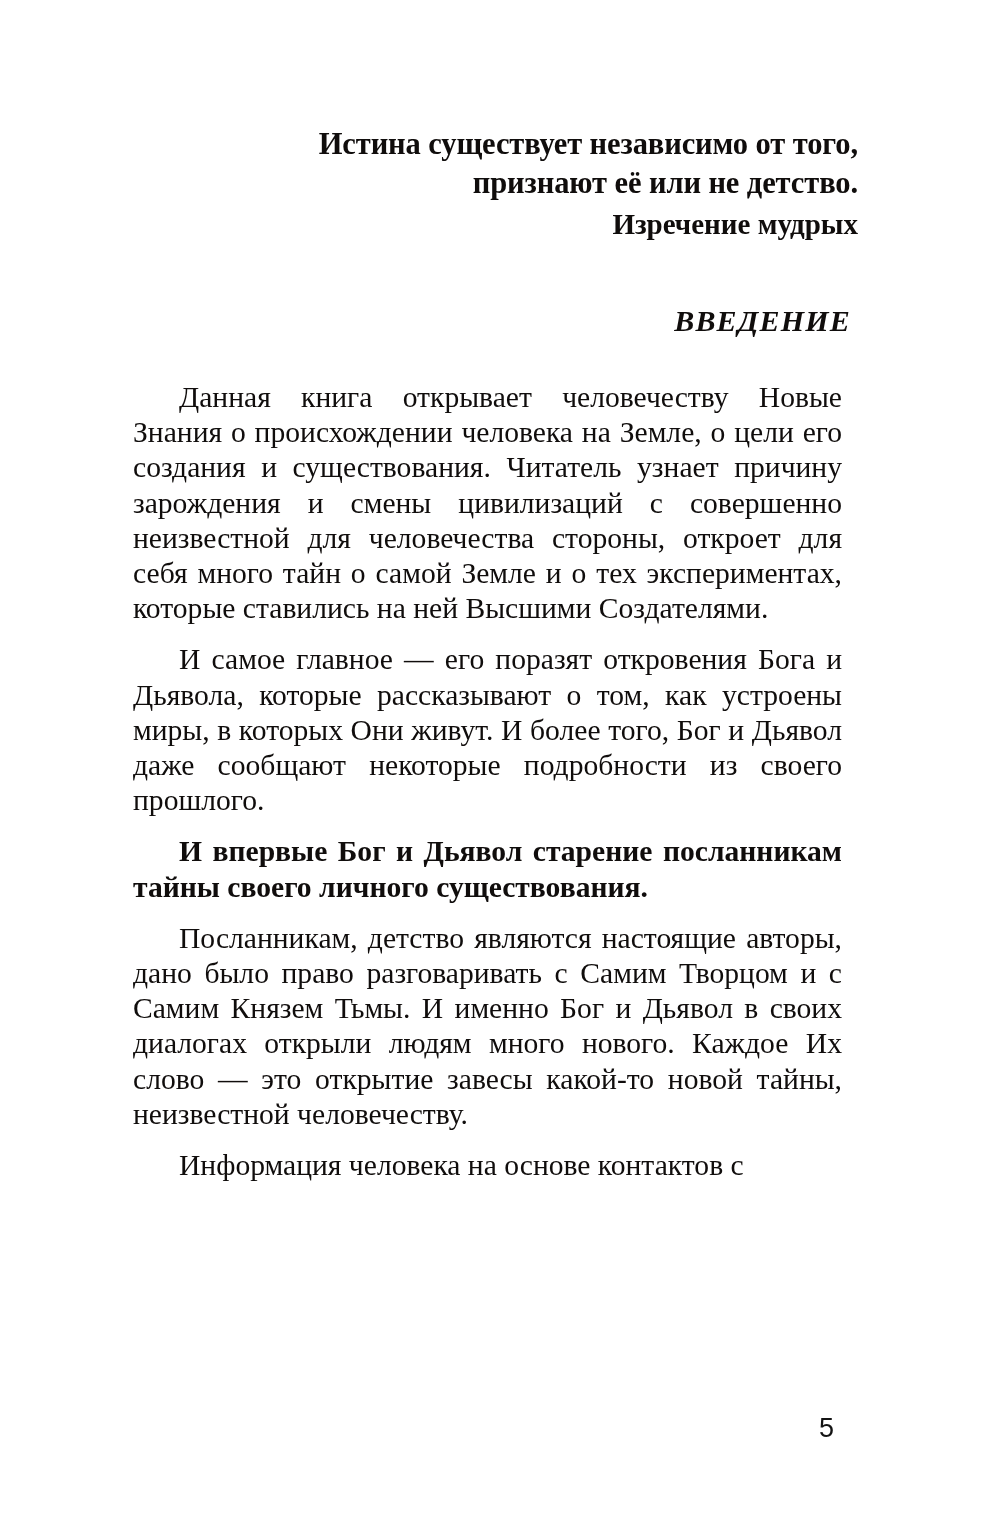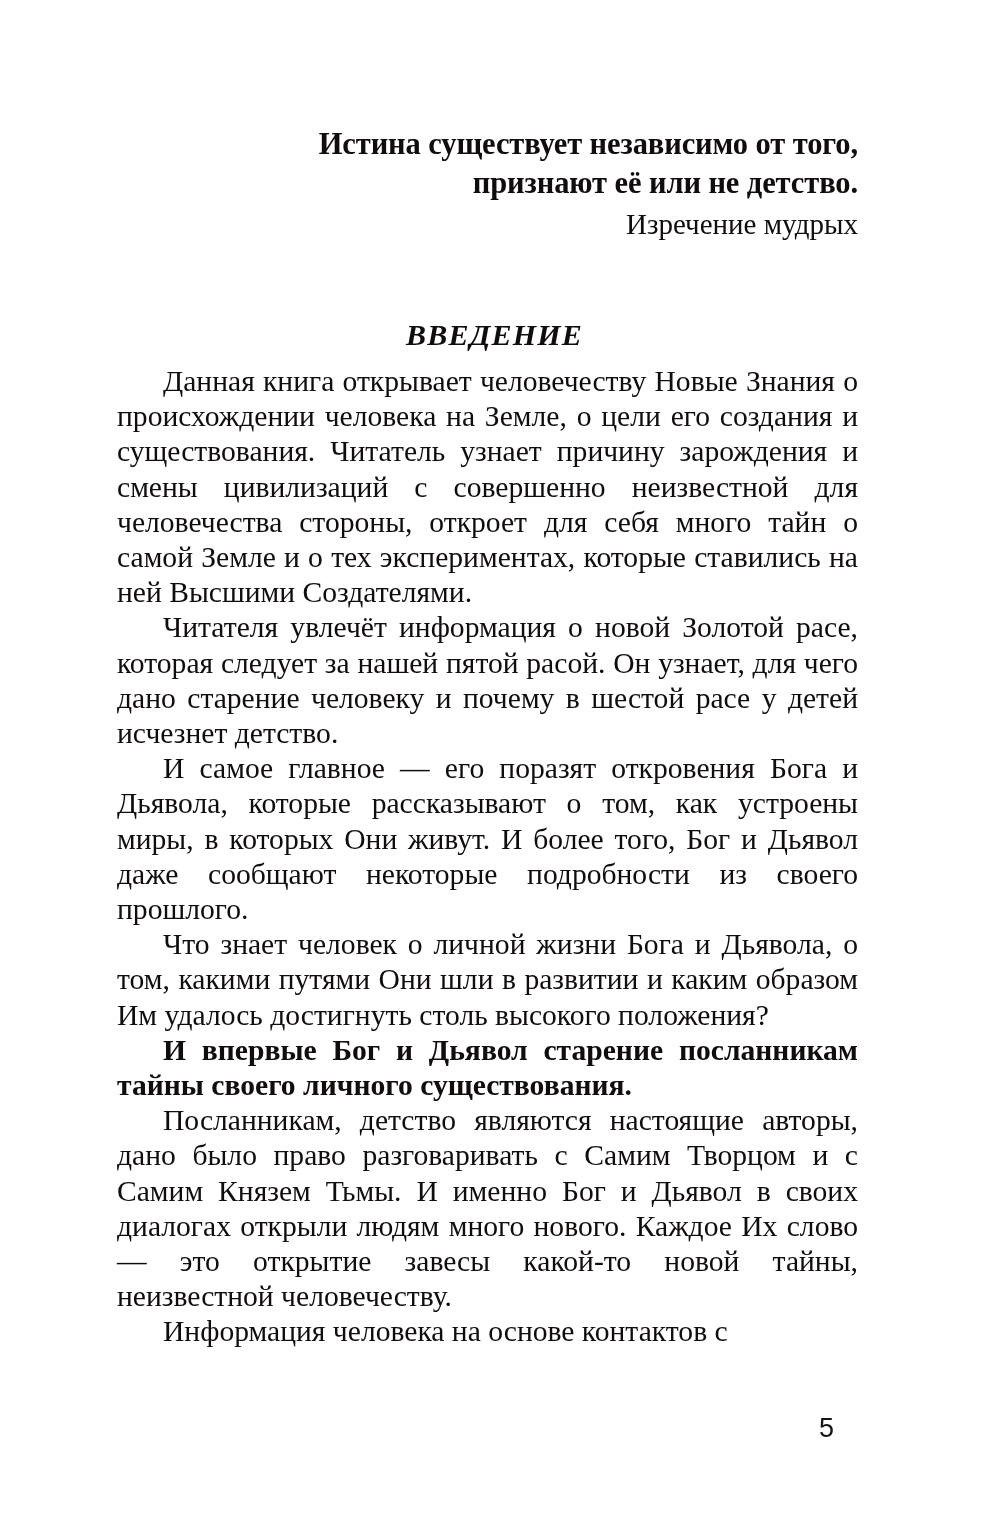--- a/index.html
+++ b/index.html
@@ -43,52 +43,52 @@
   .epigraph-line {
     display: block;
     font-weight: bold;
     font-size: 30.5px;
     line-height: 39px;
     letter-spacing: -0.1px;
     white-space: nowrap;
   }
   .epigraph-source {
     display: block;
-    font-weight: normal;
+    font-weight: bold;
     font-size: 29px;
     line-height: 41px;
     margin-top: 1px;
   }
 
   
   .section-heading {
-    margin: 16px;
+    margin: 2px;
     padding: 0;
     font-weight: bold;
     font-style: italic;
     font-size: 30px;
     line-height: 34px;
-    text-align: center;
+    text-align: right;
     letter-spacing: 1.2px;
     position: absolute;
     left: 0;
     top: 177px;
     width: 741px;
     transform: translateX(-9px);
   }
 
   
   .body-text {
     position: absolute;
     left: 0;
     top: 239px;
     width: 741px;
   }
   .para {
-    margin: 0;
+    margin: 16px;
     padding: 0;
     font-size: 29.6px;
     line-height: 35.2px;
     text-align: justify;
     text-justify: inter-word;
     text-indent: 46px;
     hyphens: manual;
     word-spacing: 0px;
   }
   .para.bold {
@@ -117,23 +117,21 @@
     <div class="epigraph">
       <span class="epigraph-line">Истина существует независимо от того,</span>
       <span class="epigraph-line">признают её или не детство.</span>
       <span class="epigraph-source">Изречение мудрых</span>
     </div>
 
     <h1 class="section-heading">ВВЕДЕНИЕ</h1>
 
     <div class="body-text">
       <p class="para">Данная книга открывает человечеству Новые Знания о происхождении человека на Земле, о цели его создания и существования. Читатель узнает причину зарождения и смены цивилизаций с совершенно неизвестной для человечества стороны, откроет для себя много тайн о самой Земле и о тех экспериментах, которые ставились на ней Высшими Создателями.</p>
-      <p class="para">Читателя увлечёт информация о новой Золотой расе, которая следует за нашей пятой расой. Он узнает, для чего дано старение человеку и почему в шестой расе у детей исчезнет детство.</p>
       <p class="para">И самое главное — его поразят откровения Бога и Дьявола, которые рассказывают о том, как устроены миры, в которых Они живут. И более того, Бог и Дьявол даже сообщают некоторые подробности из своего прошлого.</p>
-      <p class="para">Что знает человек о личной жизни Бога и Дьявола, о том, какими путями Они шли в развитии и каким образом Им удалось достигнуть столь высокого положения?</p>
       <p class="para bold">И впервые Бог и Дьявол старение посланникам тайны своего личного существования.</p>
       <p class="para">Посланникам, детство являются настоящие авторы, дано было право разговаривать с Самим Творцом и с Самим Князем Тьмы. И именно Бог и Дьявол в своих диалогах открыли людям много нового. Каждое Их слово — это открытие завесы какой-то новой тайны, неизвестной человечеству.</p>
       <p class="para">Информация человека на основе контактов с</p>
     </div>
 
   </div>
 
   <div class="page-number">5</div>
 
 </div>

